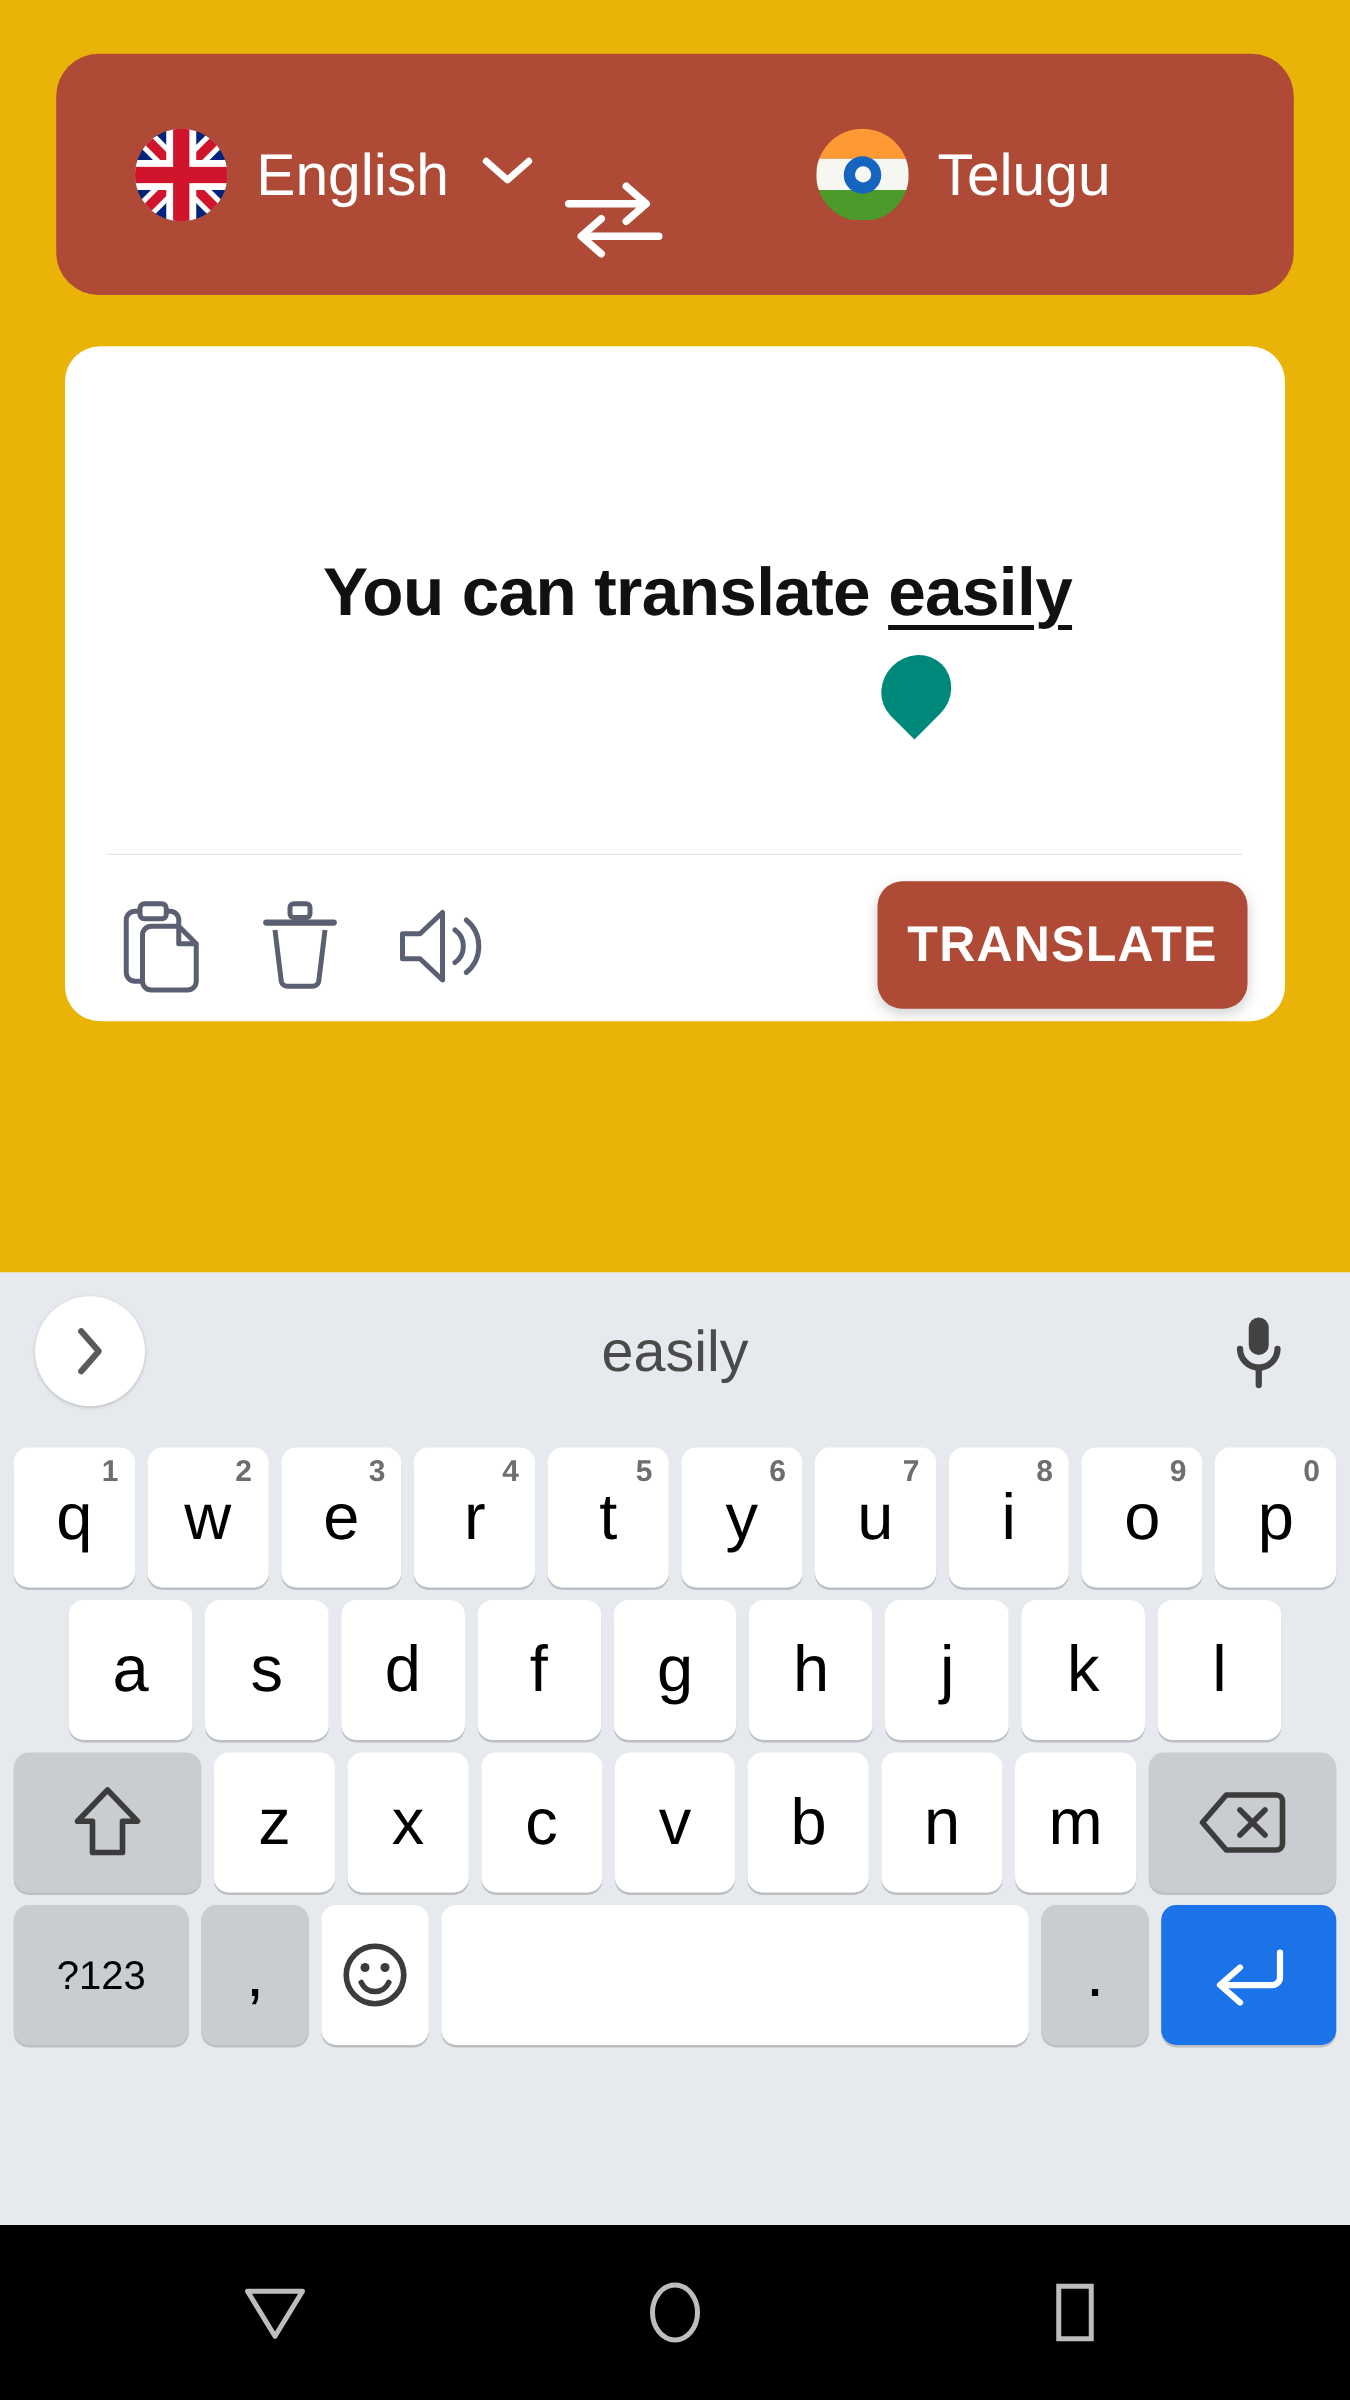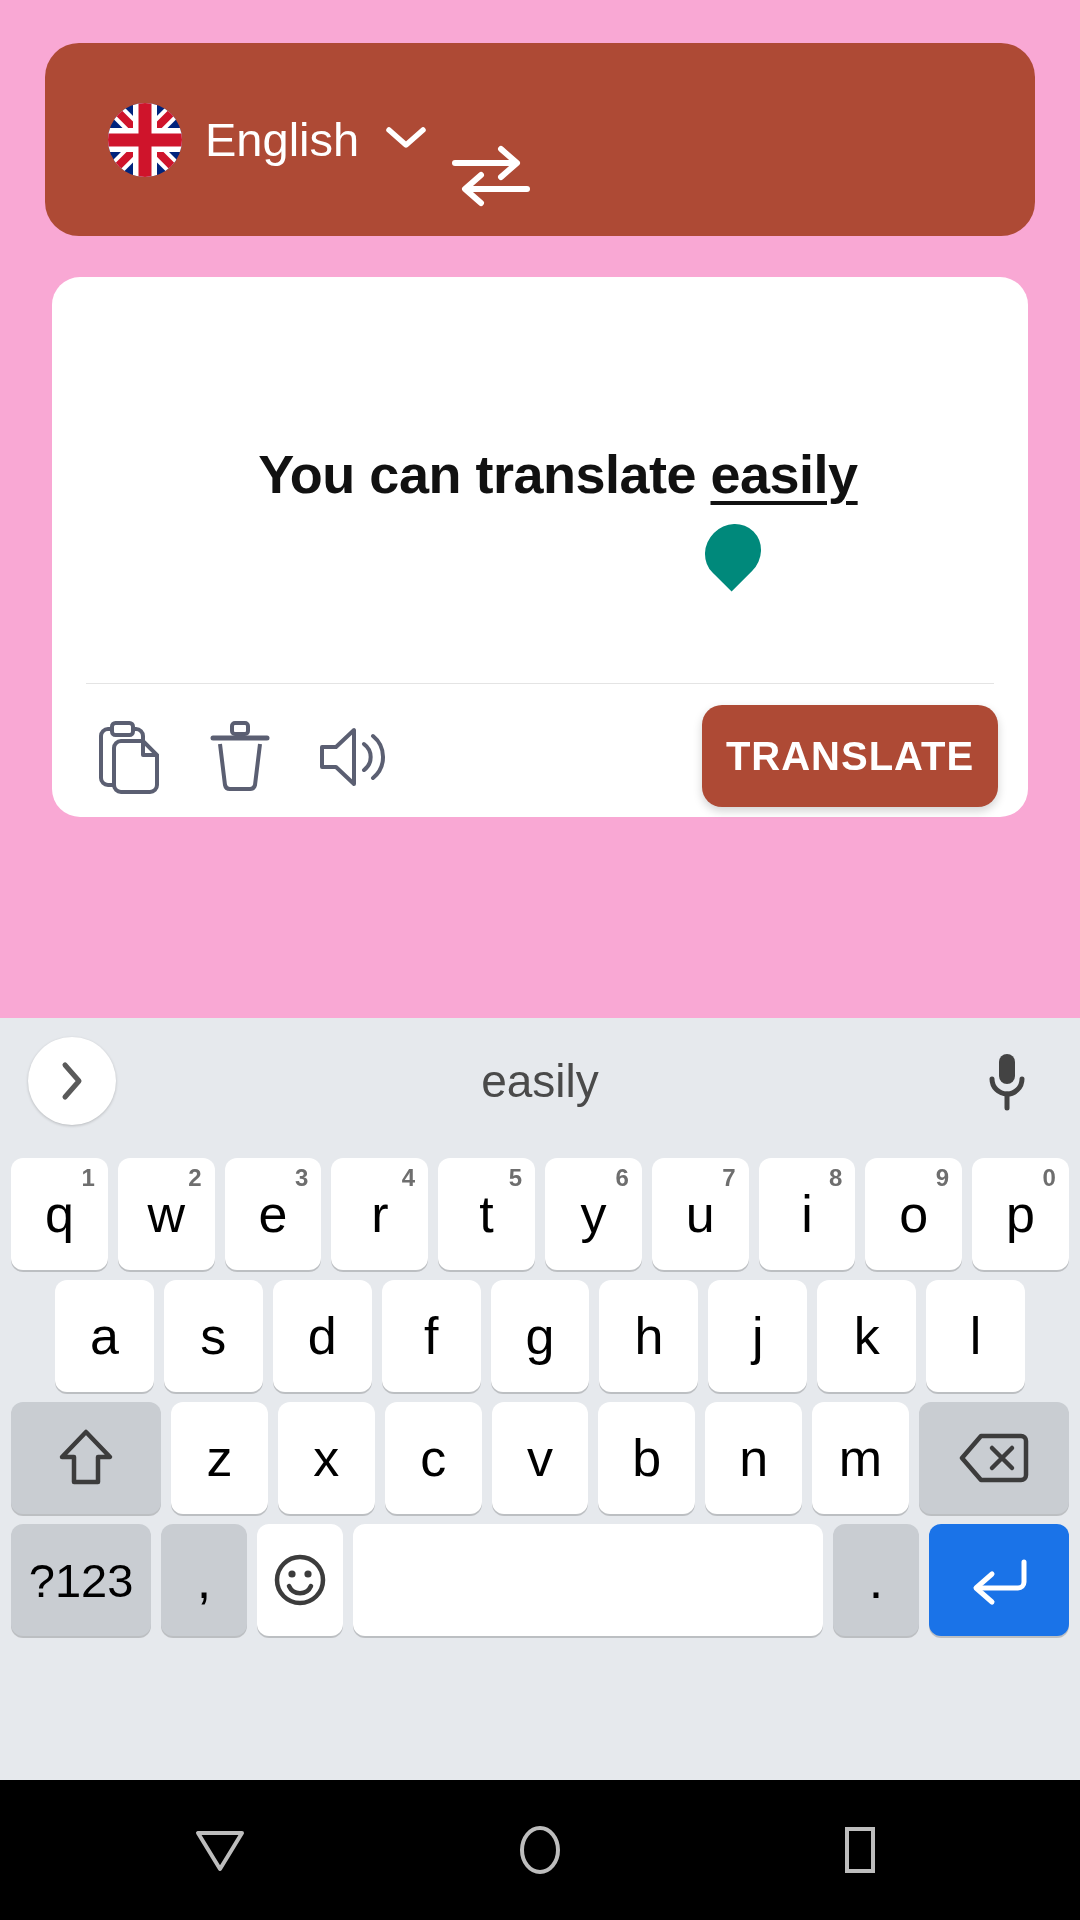--- a/index.html
+++ b/index.html
@@ -7,21 +7,21 @@
   body {
     font-family:"Liberation Sans", sans-serif;
     background:#FCEDDF;
     overflow:hidden;
     position:relative;
   }
 
   
   #app-area {
     position:absolute; left:0; top:0; width:1080px; height:1018px;
-    background:#f9a8d4;
+    background:#eab308;
   }
 
   
   #lang-bar {
     position:absolute; left:45px; top:43px; width:990px; height:193px;
     background:#AE4A35; border-radius:34px;
     display:flex; align-items:center;
   }
   .lang-chip { display:flex; align-items:center; }
   #src-chip { margin-left:63px; }
@@ -163,20 +163,31 @@
 
     <div id="swap-btn">
       <svg width="88" height="74" viewBox="0 0 88 74">
         <path d="M8 24 H66" stroke="#fff" stroke-width="6" fill="none" stroke-linecap="round"></path>
         <path d="M54 10 L70 24 L54 38" stroke="#fff" stroke-width="6" fill="none" stroke-linecap="round" stroke-linejoin="round"></path>
         <path d="M80 50 H22" stroke="#fff" stroke-width="6" fill="none" stroke-linecap="round"></path>
         <path d="M34 36 L18 50 L34 64" stroke="#fff" stroke-width="6" fill="none" stroke-linecap="round" stroke-linejoin="round"></path>
       </svg>
     </div>
 
+    <div id="tgt-chip" class="lang-chip">
+      <span class="flag">
+        <span class="in-s"></span>
+          <span class="in-w"></span>
+          <span class="in-g"></span>
+        <span class="in-chakra">
+            <span class="in-chakra-in"></span>
+          </span>
+      </span>
+      <span class="lang-name">Telugu</span>
+    </div>
 
   </div>
 
   <div id="card">
 
     <div id="input-region">
       <div id="input-text">
         <span>You can translate </span><u>easily</u>
       </div>
       <div id="cursor-handle"></div>
@@ -339,21 +350,21 @@
     <div class="key gray wide">
       <svg width="70" height="56" viewBox="0 0 70 56">
         <path d="M22 6 H62 a5 5 0 0 1 5 5 v34 a5 5 0 0 1 -5 5 H22 L3 28 Z" stroke="#3C3C3C" stroke-width="4.5" fill="none" stroke-linejoin="round"></path>
         <path d="M33 18 L53 38 M53 18 L33 38" stroke="#3C3C3C" stroke-width="4.5" stroke-linecap="round"></path>
       </svg>
     </div>
   </div>
 
   <div id="row4" class="krow">
     <div class="key gray wide">
-        <span class="key-label" style="font-size:47px;">?123</span>
+        <span class="key-label" style="font-size:32px;">?123</span>
       </div>
     <div class="key gray narrow">
         <span class="key-label">,</span>
       </div>
     <div class="key narrow">
       <svg width="56" height="56" viewBox="0 0 56 56">
         <circle cx="28" cy="28" r="23" stroke="#3C3C3C" stroke-width="4.5" fill="none"></circle>
         <circle cx="20" cy="22" r="3.6" fill="#3C3C3C"></circle>
         <circle cx="36" cy="22" r="3.6" fill="#3C3C3C"></circle>
         <path d="M17 34 a12 12 0 0 0 22 0" stroke="#3C3C3C" stroke-width="4.5" fill="none" stroke-linecap="round"></path>

